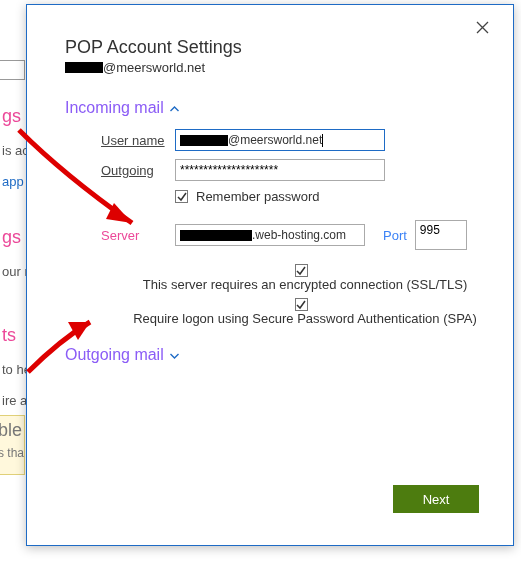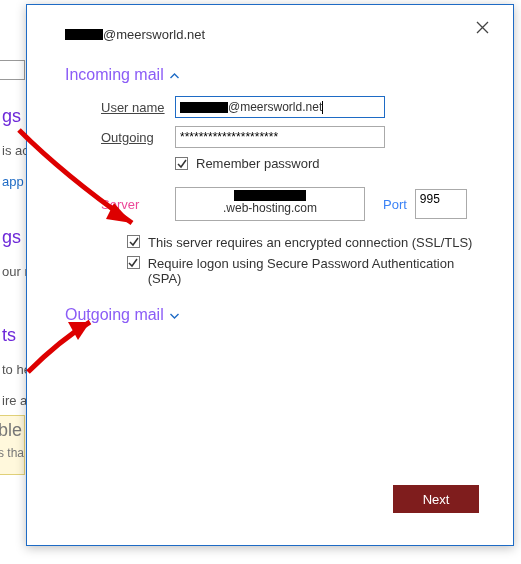--- a/index.html
+++ b/index.html
@@ -16,21 +16,21 @@
     .bg-fragments {
       position: absolute;
       left: 0; top: 0;
       width: 26px;
       height: 564px;
       color: #555;
       font-size: 13px;
       overflow: hidden;
     }
     .bg-fragments div { white-space: nowrap; margin-bottom: 16px; padding-left: 2px; }
-    .bg-fragments .bg-heading { font-size: 18px; color: #6d28d9; }
+    .bg-fragments .bg-heading { font-size: 18px; color: #ec4899; }
     .bg-fragments .bg-link { color: #1e6bc5; }
     .bg-box {
       position: absolute;
       top: 60px;
       left: -5px;
       width: 30px; height: 20px;
       border: 1px solid #999;
       background: #fff;
     }
     .bg-yellow {
@@ -151,51 +151,52 @@
       background: #fff;
     }
     .server-row {
       display: flex;
       align-items: center;
       margin: 16px 0 14px 36px;
     }
     .server-row .lbl1 { width: 74px; color: #ec4899; }
     .server-row .server-field {
       width: 190px;
-      height: 34px;
+      height: 22px;
       border: 1px solid #aaa;
       padding: 2px 4px;
       display: flex;
       align-items: center;
       font-size: 12px;
-      flex-direction: column;
     }
     .server-row .lbl2 { margin: 0 8px 0 18px; color: #3b82f6; }
     .server-row .port-field {
       width: 52px;
       height: 30px;
       border: 1px solid #aaa;
       padding: 2px 4px;
       font-size: 12px;
     }
     .checkbox-line2 {
       display: flex;
+      align-items: center;
       margin: 6px 0 6px 62px;
       color: #333;
+      flex-direction: column;
     }
     .outgoing-section {
       margin-top: 20px;
     }
     .next-btn {
       position: absolute;
       right: 34px;
       bottom: 32px;
       width: 86px;
       height: 28px;
-      background: #7f1d1d;
+      background: #4d7c0f;
       color: #fff;
       border: none;
       font-size: 13px;
       cursor: pointer;
     }
     
     .arrow {
       position: absolute;
       pointer-events: none;
     }
@@ -222,20 +223,21 @@
   </div>
 </div>
 
 <div class="dialog">
   <button class="close-btn">
     <svg width="13" height="13" viewBox="0 0 13 13">
         <path d="M1 1 L12 12 M12 1 L1 12" stroke="#444" stroke-width="1.3" fill="none"></path>
       </svg>
   </button>
 
+  <h1 class="title">POP Account Settings</h1>
   <div class="email-line">
     <span class="redact small"></span>
       <span>@meersworld.net</span>
   </div>
 
   <div class="section-header">
     <span>Incoming mail</span>
     <span class="chev">
       <svg width="9" height="6" viewBox="0 0 9 6">
           <path d="M0.5 5 L4.5 1 L8.5 5" stroke="#1e6bc5" stroke-width="1.4" fill="none"></path>

